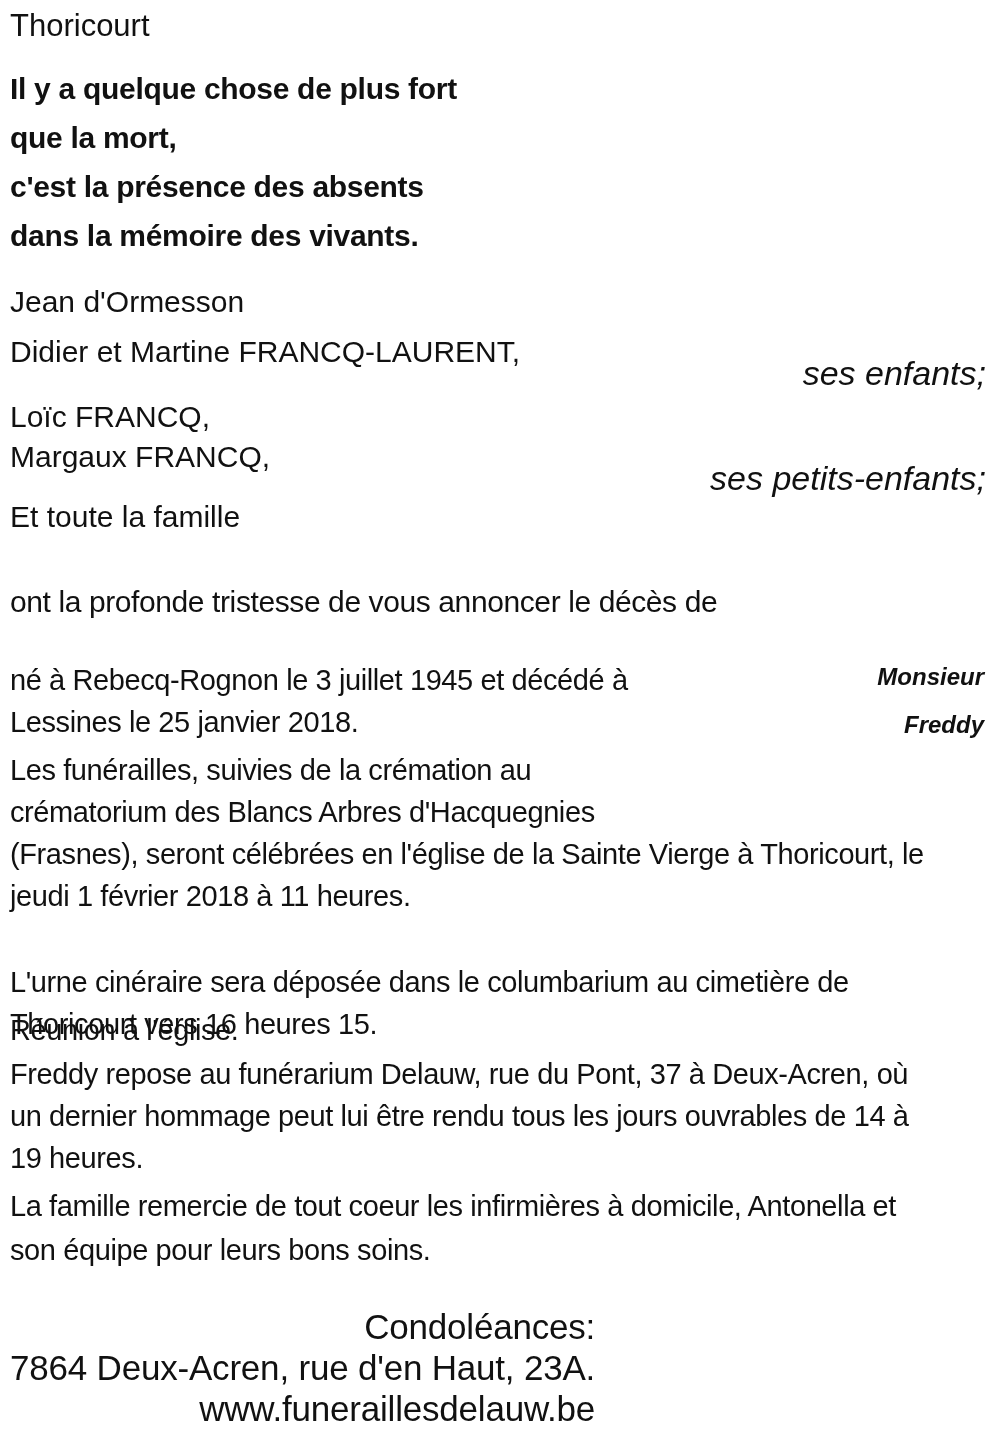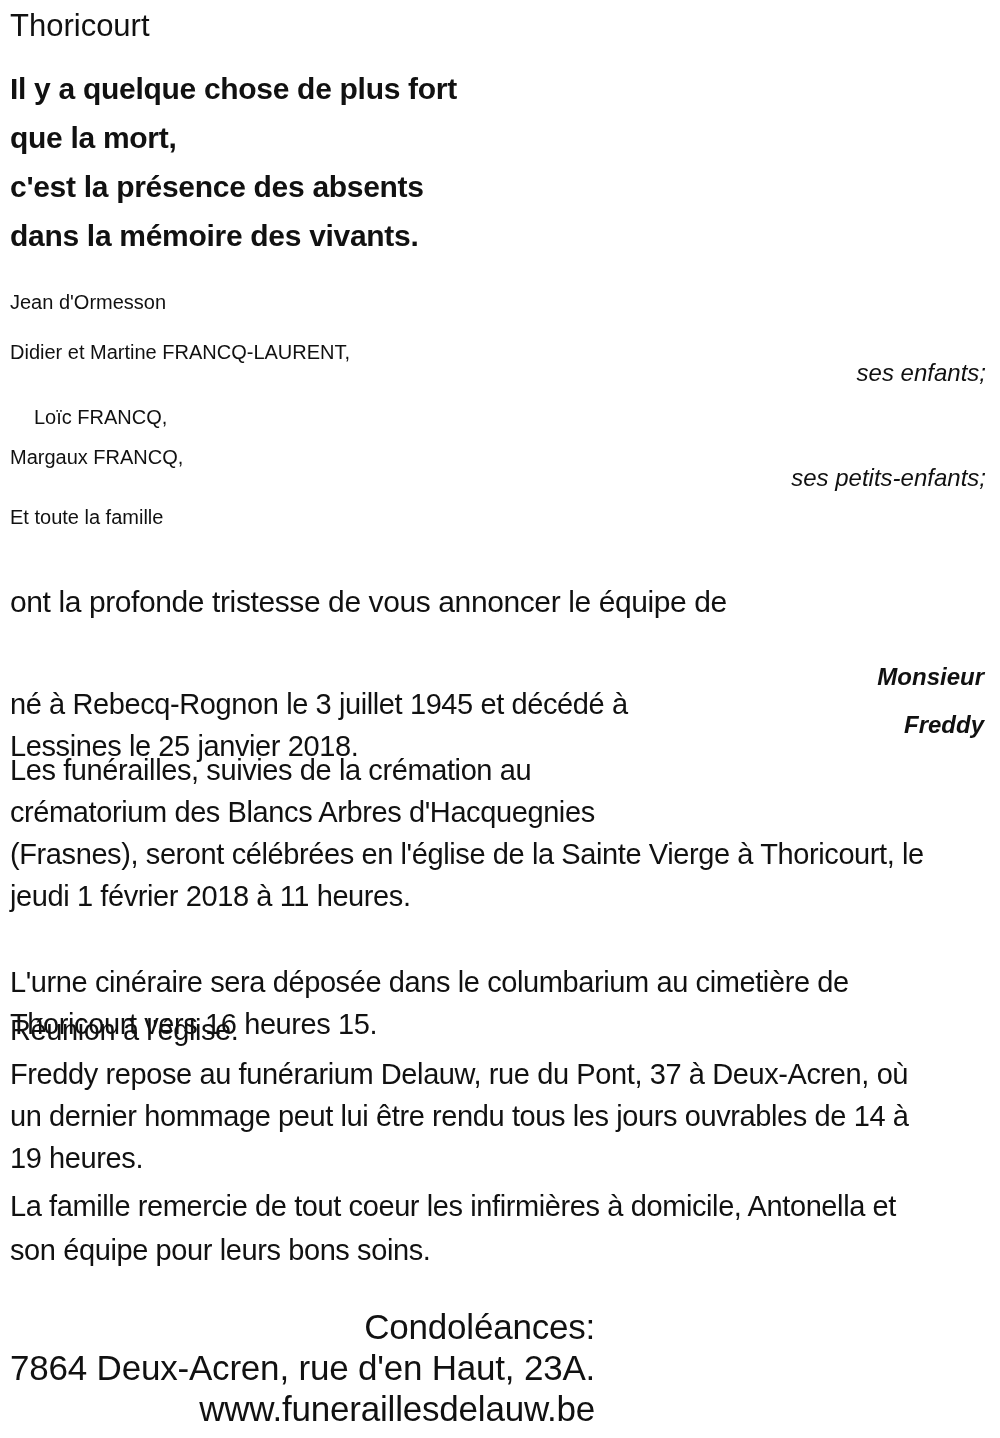--- a/index.html
+++ b/index.html
@@ -7,41 +7,41 @@
     width: 1000px; height: 1438px;
     background: #ffffff;
     font-family: "Liberation Sans", sans-serif;
     color: #111111;
     overflow: hidden;
   }
   .page { position: relative; width: 1000px; height: 1438px; background: #ffffff; border-radius: 28px; }
   .blk { position: absolute; left: 10px; white-space: nowrap; }
   .place { top: 5px; font-size: 31px; line-height: 42px; }
   .quote { top: 64px; font-size: 30px; font-weight: bold; line-height: 49px; letter-spacing: -0.3px; }
-  .fam { font-size: 20px; line-height: 42px; }
+  .fam { font-size: 30px; line-height: 42px; }
   .author { top: 281px; }
   .didier { top: 331px; }
-  .loic { top: 396px; margin-left: 24px; }
+  .loic { top: 396px; }
   .margaux { top: 436px; }
   .ettoute { top: 496px; }
   .rightlab {
     position: absolute; right: 14px; left: auto;
-    font-size: 24px; font-style: italic; line-height: 40px;
+    font-size: 34px; font-style: italic; line-height: 40px;
     text-align: right; white-space: nowrap;
   }
   .enfants { top: 353px; }
   .petits { top: 458px; }
   .announce { top: 581px; font-size: 30px; line-height: 42px; letter-spacing: -0.4px; }
   .deceased {
     position: absolute; right: 16px; top: 653px;
     font-size: 24px; font-weight: bold; font-style: italic;
     line-height: 48px; text-align: right; white-space: nowrap;
   }
   .para { font-size: 29px; line-height: 42px; letter-spacing: -0.4px; }
-  .p-birth { top: 659px; margin-top: 24px; }
+  .p-birth { top: 659px; }
   .p-funeral { top: 749px; }
   .p-urn { top: 921px; margin-top: 40px; }
   .p-meeting { top: 1009px; }
   .p-repose { top: 1053px; }
   .p-thanks { top: 1184px; line-height: 44px; }
   .condol { top: 1306px; font-size: 35px; line-height: 41px; letter-spacing: -0.2px; text-align: right; }
 </style>
 </head>
 <body>
 
@@ -58,21 +58,21 @@
   <div class="rightlab enfants">ses enfants;</div>
 
   <div class="blk fam loic">Loïc FRANCQ,</div>
 
   <div class="blk fam margaux">Margaux FRANCQ,</div>
 
   <div class="rightlab petits">ses petits-enfants;</div>
 
   <div class="blk fam ettoute">Et toute la famille</div>
 
-  <div class="blk announce">ont la profonde tristesse de vous annoncer le équipe de</div>
+  <div class="blk announce">ont la profonde tristesse de vous annoncer le décès de</div>
 
   <div class="deceased">
     <div>Monsieur</div>
     <div>Freddy</div>
   </div>
 
   <div class="blk para p-birth">né à Rebecq-Rognon le 3 juillet 1945 et décédé à<br>Lessines le 25 janvier 2018.</div>
 
   <div class="blk para p-funeral">Les funérailles, suivies de la crémation au<br>crématorium des Blancs Arbres d'Hacquegnies<br>(Frasnes), seront célébrées en l'église de la Sainte Vierge à Thoricourt, le<br>jeudi 1 février 2018 à 11 heures.</div>
 

